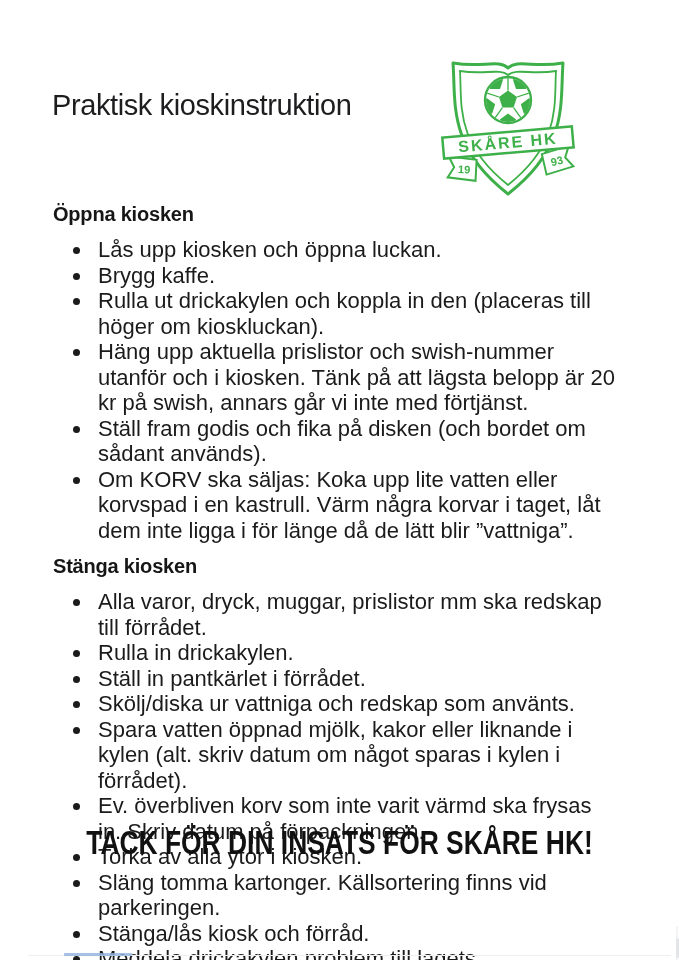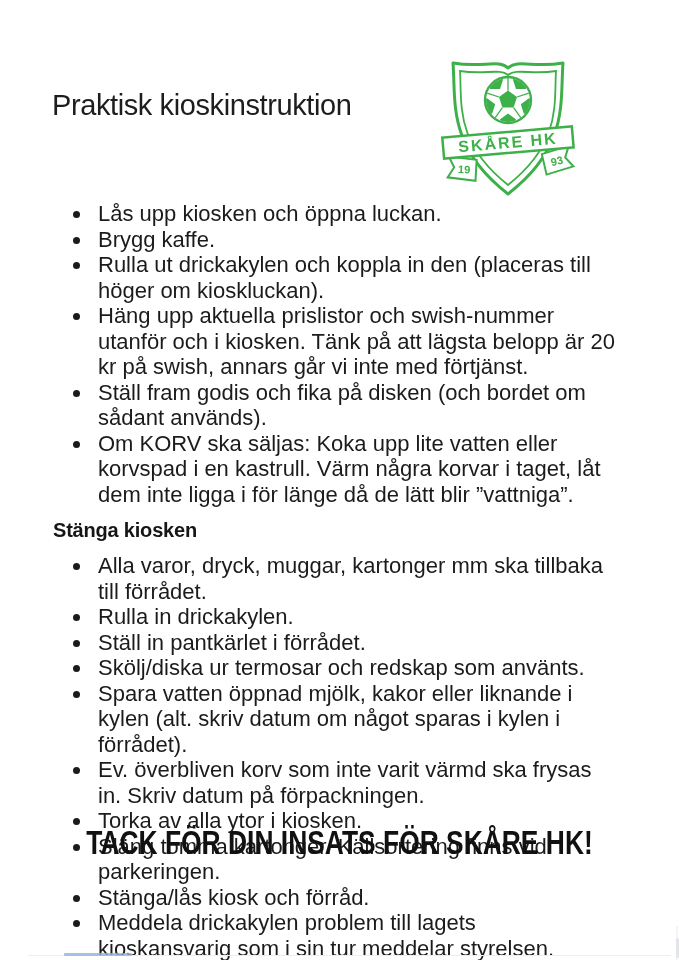--- a/index.html
+++ b/index.html
@@ -87,36 +87,37 @@
           <text x="117" y="114" text-anchor="middle" font-size="11" font-weight="bold" fill="#3eb049">93</text>
         </g>
         <path d="M5 77 L135 77 L135 98 L5 98 Z" fill="#ffffff" stroke="#3eb049" stroke-width="2.5"></path>
         <text x="70" y="93" text-anchor="middle" font-size="16" font-weight="bold" fill="#3eb049" letter-spacing="2">SKÅRE HK</text>
       </g>
     </svg>
   </div>
 
   <div class="sections">
       <section>
+        <h2>Öppna kiosken</h2>
         <ul>
           <li>Lås upp kiosken och öppna luckan.</li>
           <li>Brygg kaffe.</li>
           <li>Rulla ut drickakylen och koppla in den (placeras till höger om kioskluckan).</li>
           <li>Häng upp aktuella prislistor och swish-nummer utanför och i kiosken. Tänk på att lägsta belopp är 20 kr på swish, annars går vi inte med förtjänst.</li>
           <li>Ställ fram godis och fika på disken (och bordet om sådant används).</li>
           <li>Om KORV ska säljas: Koka upp lite vatten eller korvspad i en kastrull. Värm några korvar i taget, låt dem inte ligga i för länge då de lätt blir ”vattniga”.</li>
         </ul>
       </section>
       <section>
         <h2>Stänga kiosken</h2>
         <ul>
-          <li>Alla varor, dryck, muggar, kartonger mm ska tillbaka till förrådet.</li>
+          <li>Alla varor, dryck, muggar, prislistor mm ska redskap till förrådet.</li>
           <li>Rulla in drickakylen.</li>
           <li>Ställ in pantkärlet i förrådet.</li>
-          <li>Skölj/diska ur termosar och redskap som använts.</li>
+          <li>Skölj/diska ur vattniga och redskap som använts.</li>
           <li>Spara vatten öppnad mjölk, kakor eller liknande i kylen (alt. skriv datum om något sparas i kylen i förrådet).</li>
           <li>Ev. överbliven korv som inte varit värmd ska frysas in. Skriv datum på förpackningen.</li>
           <li>Torka av alla ytor i kiosken.</li>
           <li>Släng tomma kartonger. Källsortering finns vid parkeringen.</li>
           <li>Stänga/lås kiosk och förråd.</li>
           <li>Meddela drickakylen problem till lagets kioskansvarig som i sin tur meddelar styrelsen.</li>
         </ul>
       </section>
     </div>
 

